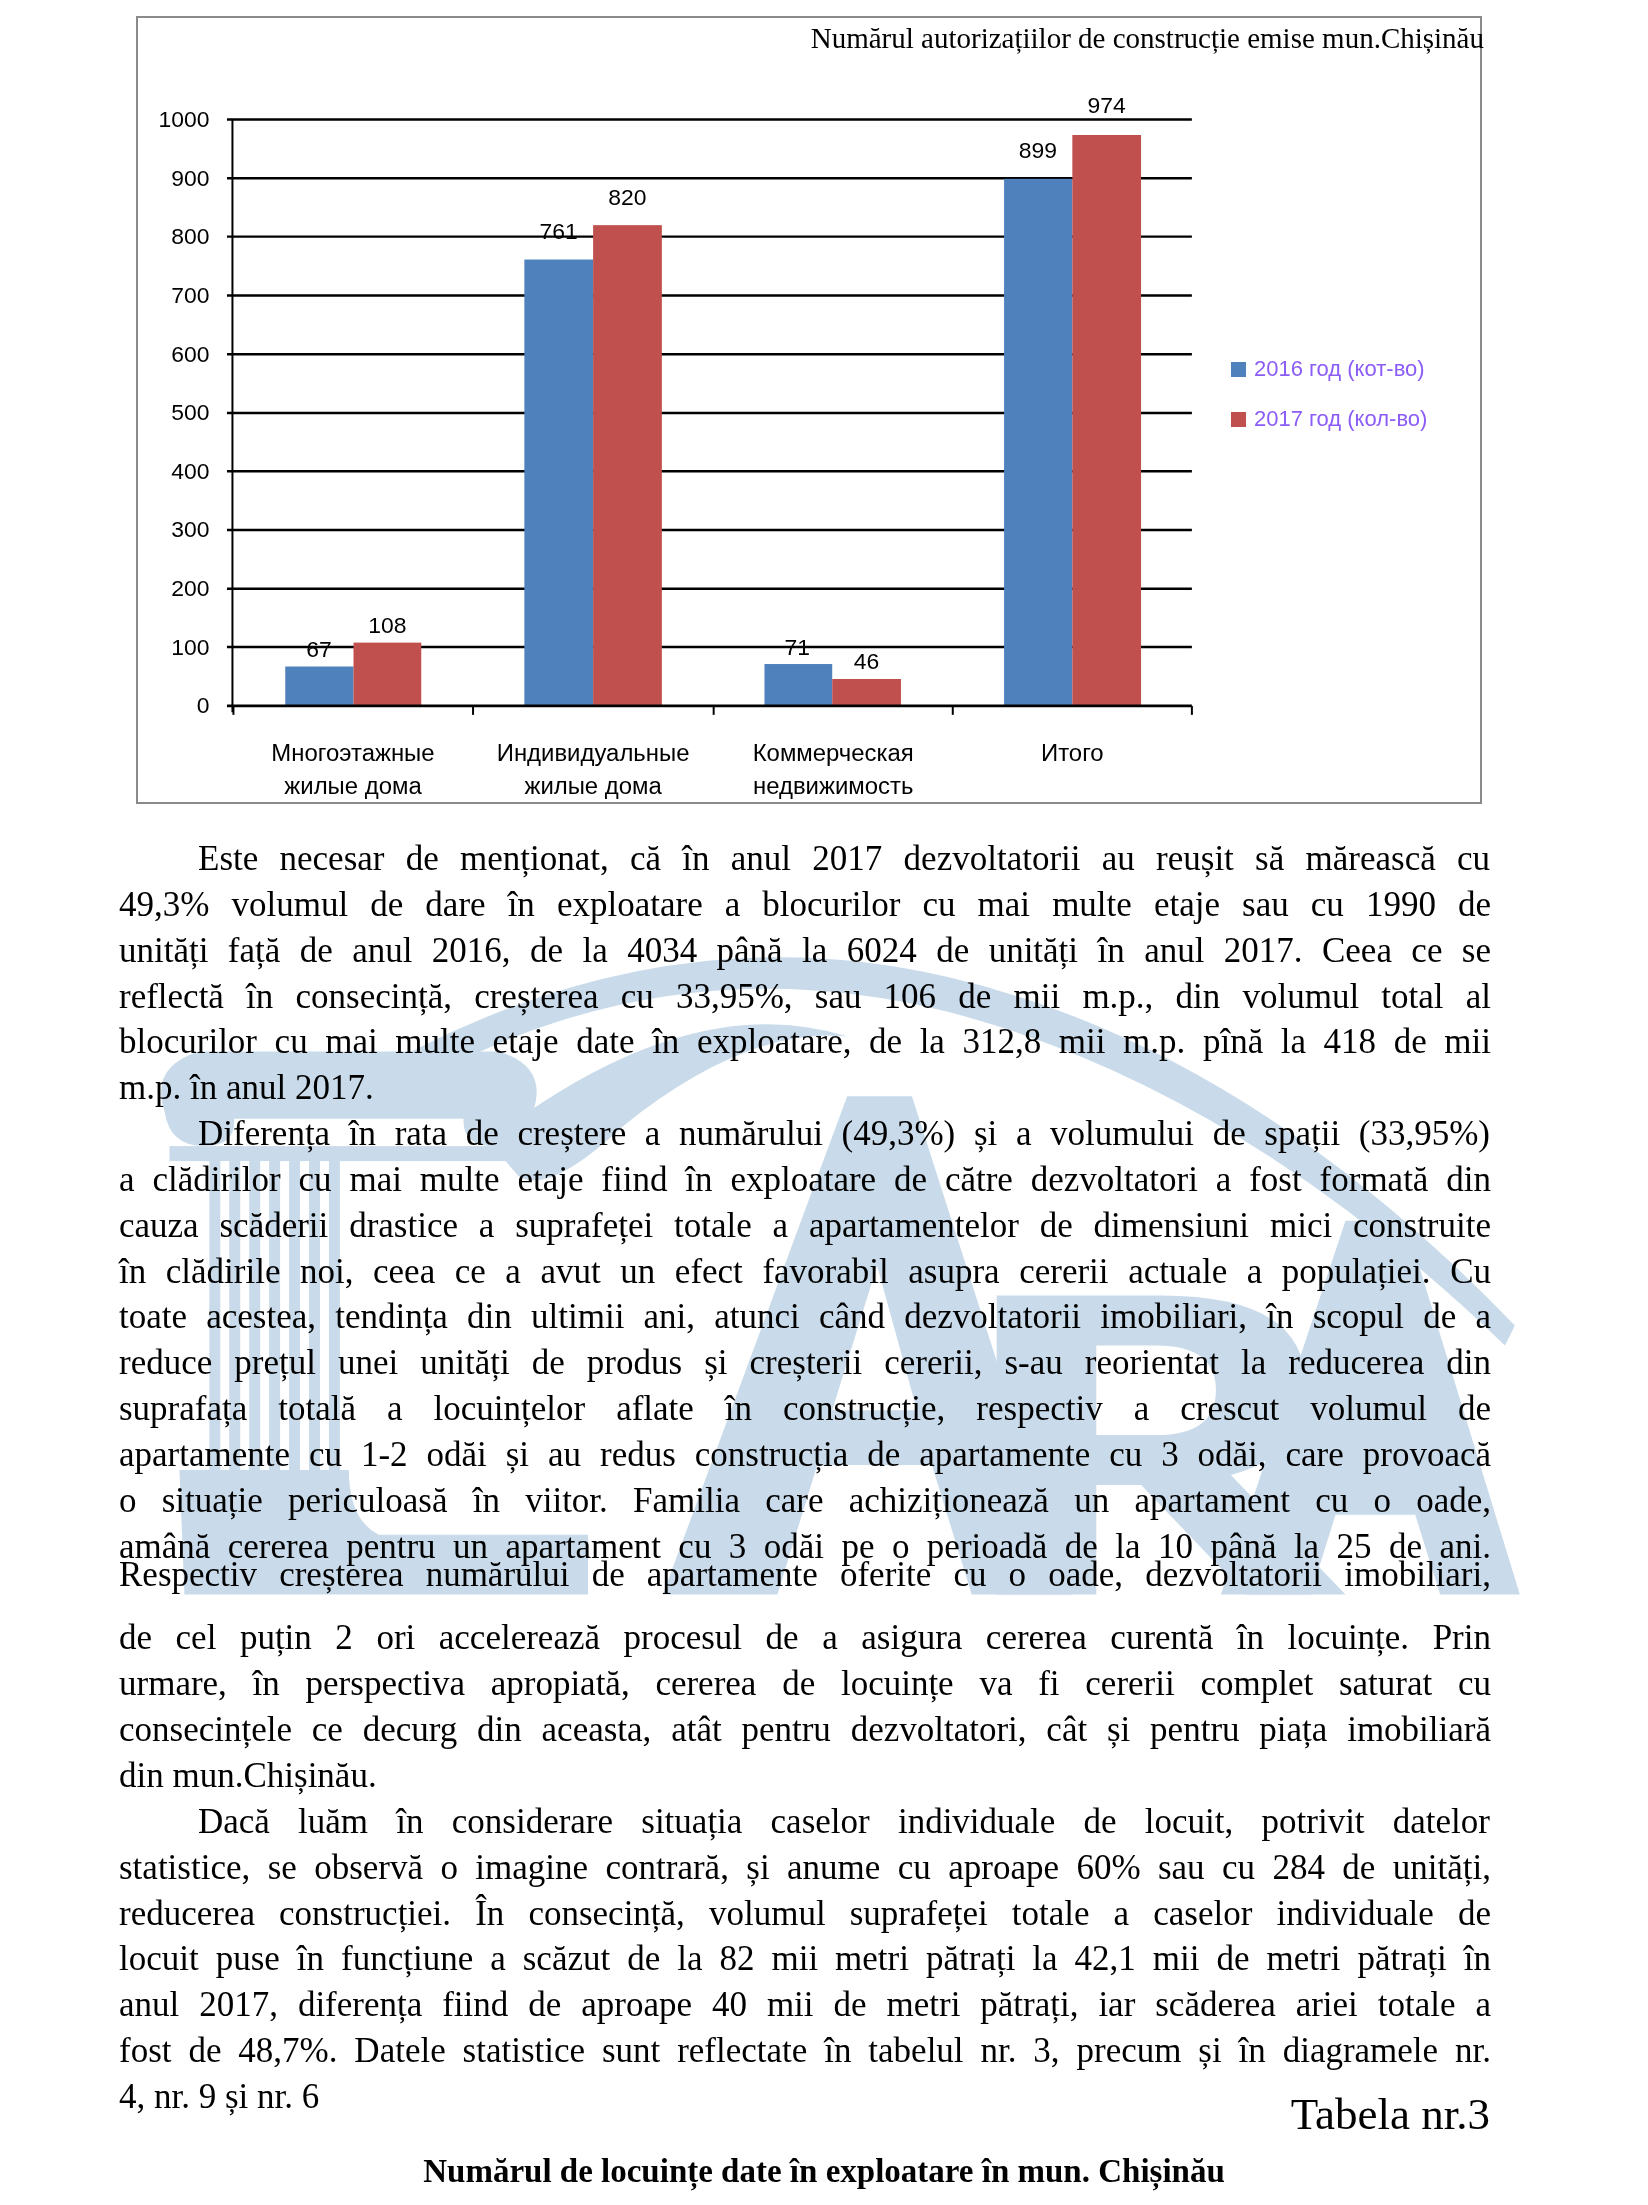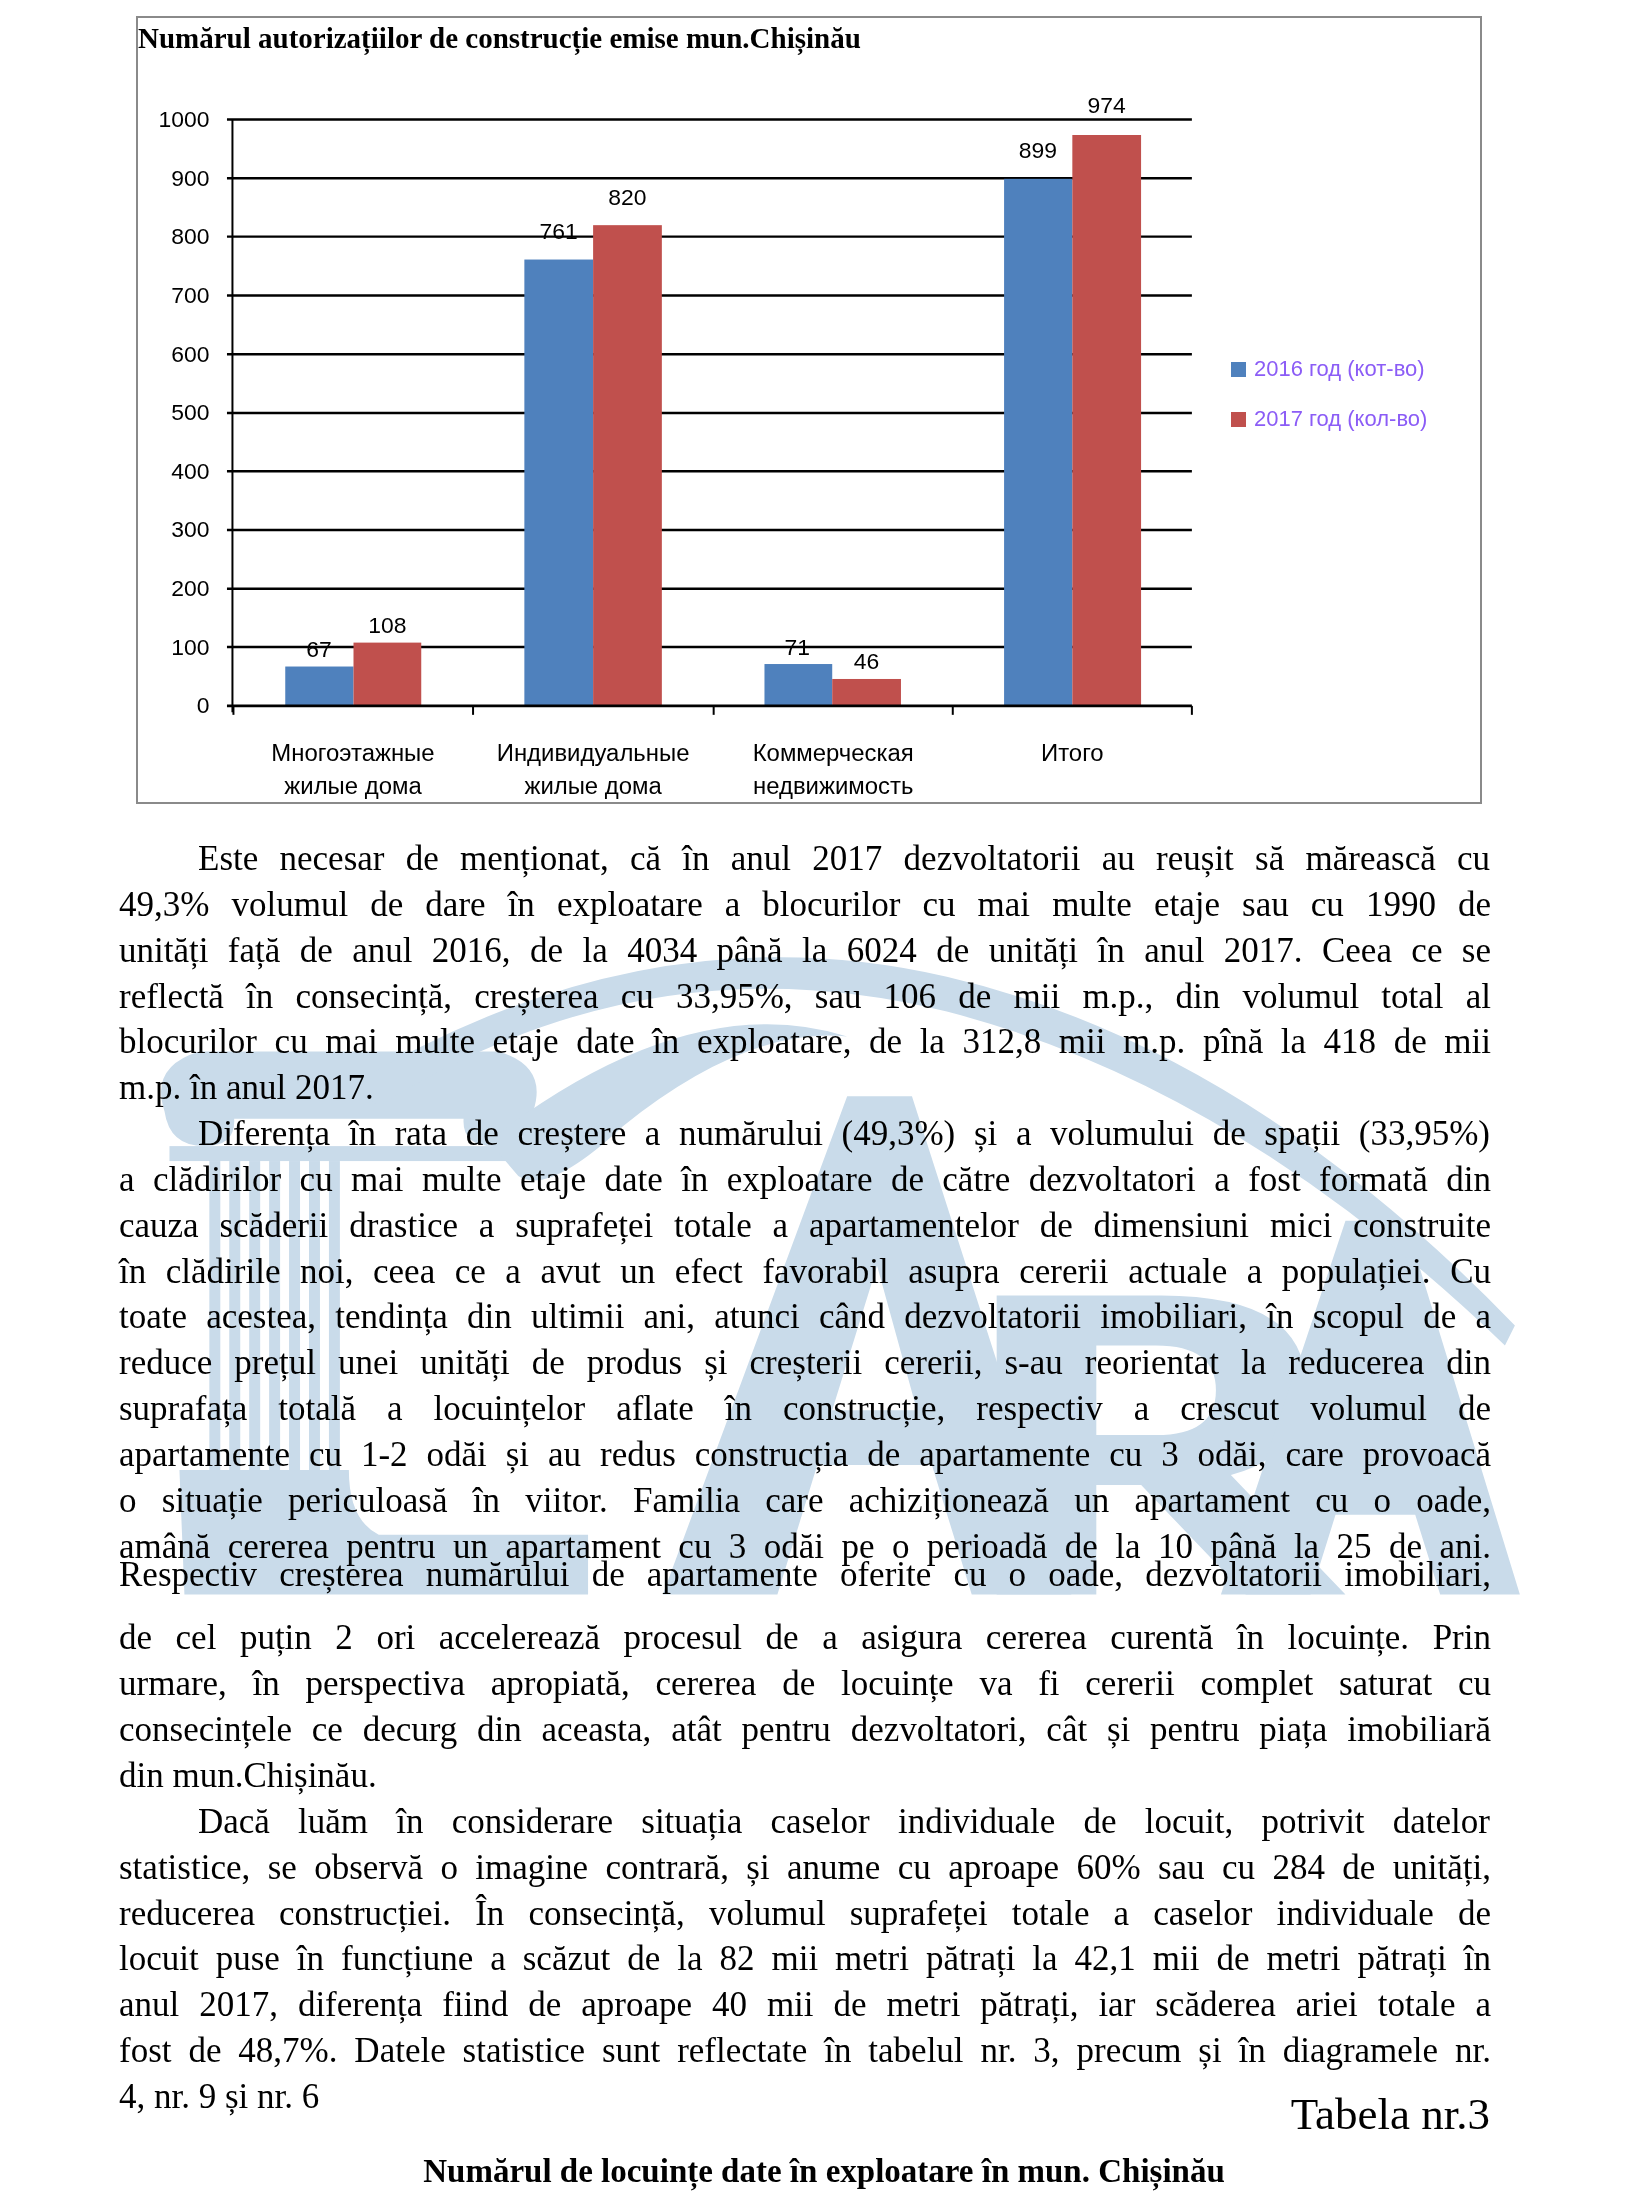--- a/index.html
+++ b/index.html
@@ -5,22 +5,22 @@
   html, body { margin:0; padding:0; background:#ffffff; }
   body { width:1648px; height:2205px; position:relative; overflow:hidden; }
   .page { position:absolute; left:0; top:0; width:1648px; height:2205px; background:#fff; }
 
   
   .watermark { position:absolute; left:0; top:0; width:1648px; height:2205px; pointer-events:none; z-index:0; }
 
   
   .chart-frame { position:absolute; left:136px; top:16.4px; width:1346px; height:788px;
     border:2px solid #8a8a8a; background:#fff; box-sizing:border-box; z-index:1; }
-  .chart-title { position:absolute; left:0; top:4px; width:1346px; text-align:left;
-    font-family:"Liberation Serif", serif; font-weight:bold; font-size:29px; color:#000; white-space:nowrap; }
+  .chart-title { position:absolute; left:0; top:4px; width:1346px; text-align:right;
+    font-family:"Liberation Serif", serif; font-weight:normal; font-size:29px; color:#000; white-space:nowrap; }
   .chart-svg { position:absolute; left:0; top:0; }
   .sans { font-family:"Liberation Sans", sans-serif; }
 
   .legend { position:absolute; left:1231px; top:344px; z-index:2; }
   .legend-item { display:flex; align-items:center; height:50px; white-space:nowrap; }
   .legend-swatch { width:15px; height:15px; margin-right:8px; }
   .legend-label { font-family:"Liberation Sans", sans-serif; font-size:22px; color:#8b5cf6; }
 
   
   .body-text { position:absolute; left:119px; width:1372px; z-index:2;
@@ -163,21 +163,21 @@
       <div class="line indent" style="top:0px">Este necesar de menționat, că în anul 2017 dezvoltatorii au reușit să mărească cu</div>
       <div class="line" style="top:46px">49,3%  volumul de dare în exploatare a blocurilor cu mai multe etaje sau cu 1990 de</div>
       <div class="line" style="top:92px">unități față de anul 2016, de la 4034 până la 6024 de unități în  anul 2017. Ceea ce se</div>
       <div class="line" style="top:138px">reflectă în consecință, creșterea  cu 33,95%, sau 106 de mii m.p., din volumul total al</div>
       <div class="line" style="top:183px">blocurilor cu mai multe etaje date în exploatare, de la 312,8 mii m.p. pînă la  418 de mii</div>
       <div class="line last" style="top:229px">m.p. în anul 2017.</div>
     </div>
 
     <div>
       <div class="line indent" style="top:275px">Diferența în rata de creștere a numărului (49,3%) și a volumului de spații (33,95%)</div>
-      <div class="line" style="top:321px">a clădirilor cu mai multe etaje date în exploatare de către dezvoltatori a fost formată din</div>
+      <div class="line" style="top:321px">a clădirilor cu mai multe etaje fiind în exploatare de către dezvoltatori a fost formată din</div>
       <div class="line" style="top:367px">cauza scăderii drastice a suprafeței totale a apartamentelor de dimensiuni mici construite</div>
       <div class="line" style="top:413px">în clădirile noi, ceea ce a avut un efect favorabil asupra cererii actuale a populației. Cu</div>
       <div class="line" style="top:458px">toate acestea, tendința din ultimii ani, atunci când dezvoltatorii imobiliari, în scopul de a</div>
       <div class="line" style="top:504px">reduce prețul unei unități de produs și creșterii cererii, s-au reorientat la reducerea din</div>
       <div class="line" style="top:550px">suprafața totală a locuințelor aflate în construcție, respectiv a crescut volumul de</div>
       <div class="line" style="top:596px">apartamente  cu 1-2 odăi  și au redus construcția de apartamente cu 3 odăi, care provoacă</div>
       <div class="line" style="top:642px">o situație periculoasă în viitor. Familia care achiziționează un apartament cu o oade,</div>
       <div class="line" style="top:688px">amână cererea pentru un apartament cu 3 odăi pe o perioadă de la 10 până la 25 de ani.</div>
       <div class="line" style="top:716px">Respectiv creșterea numărului de apartamente oferite cu o oade, dezvoltatorii imobiliari,</div>
       <div class="line" style="top:779px">de cel puțin 2 ori accelerează procesul de a asigura cererea curentă în locuințe. Prin</div>

